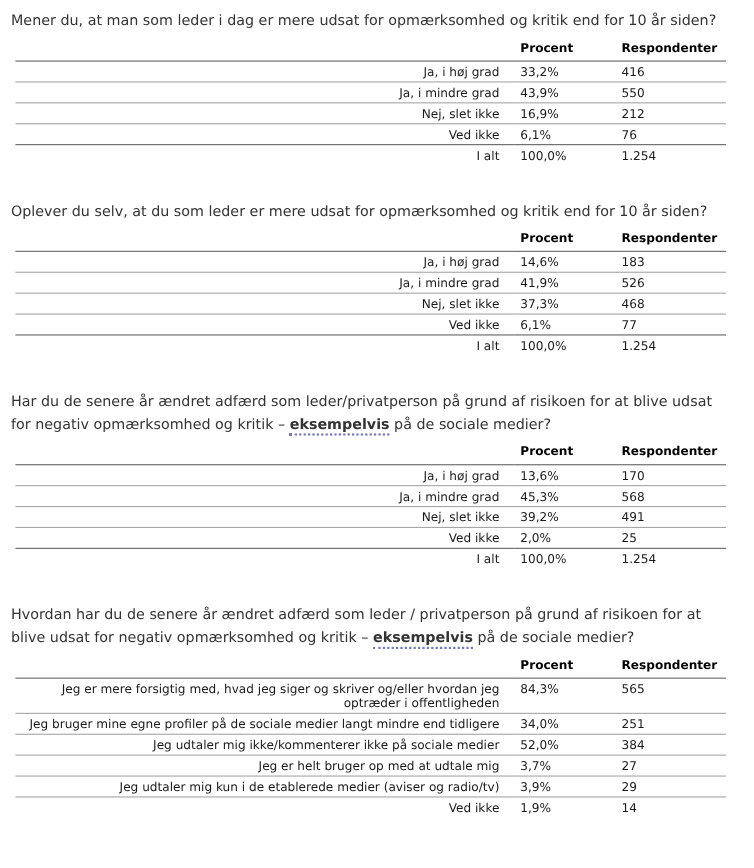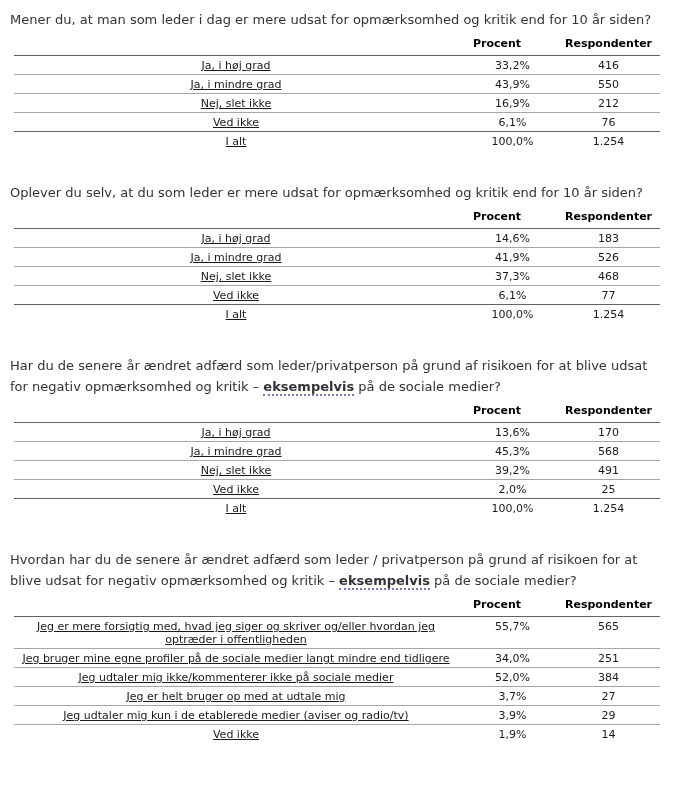--- a/index.html
+++ b/index.html
@@ -47,27 +47,26 @@
     color: #000000;
   }
   th.col-label { width: auto; }
   th.col-percent { width: 92px; }
   th.col-resp { width: 100px; }
   table.results tbody td {
     padding: 3px 5px 2px 5px;
     border-top: 1px solid #a6a6a6;
   }
   table.results tbody td.label {
-    text-align: center;
+    text-align: right;
     padding-left: 4px;
     padding-right: 14px;
-    text-decoration: underline;
   }
   table.results tbody td.num {
-    text-align: center;
+    text-align: left;
     padding-right: 8px;
   }
   table.results tbody tr:first-child td { border-top-color: #636363; }
   table.results tbody tr.total td { border-top-color: #636363; }
 </style>
 </head>
 <body>
 
 <div class="page">
 
@@ -197,21 +196,21 @@
       <thead>
         <tr>
           <th class="col-label"></th>
           <th class="col-percent">Procent</th>
           <th class="col-resp">Respondenter</th>
         </tr>
       </thead>
       <tbody>
         <tr>
           <td class="label">Jeg er mere forsigtig med, hvad jeg siger og skriver og/eller hvordan jeg optræder i offentligheden</td>
-          <td class="num">55,7%</td>
+          <td class="num">84,3%</td>
           <td class="num">565</td>
         </tr>
         <tr>
           <td class="label">Jeg bruger mine egne profiler på de sociale medier langt mindre end tidligere</td>
           <td class="num">34,0%</td>
           <td class="num">251</td>
         </tr>
         <tr>
           <td class="label">Jeg udtaler mig ikke/kommenterer ikke på sociale medier</td>
           <td class="num">52,0%</td>

